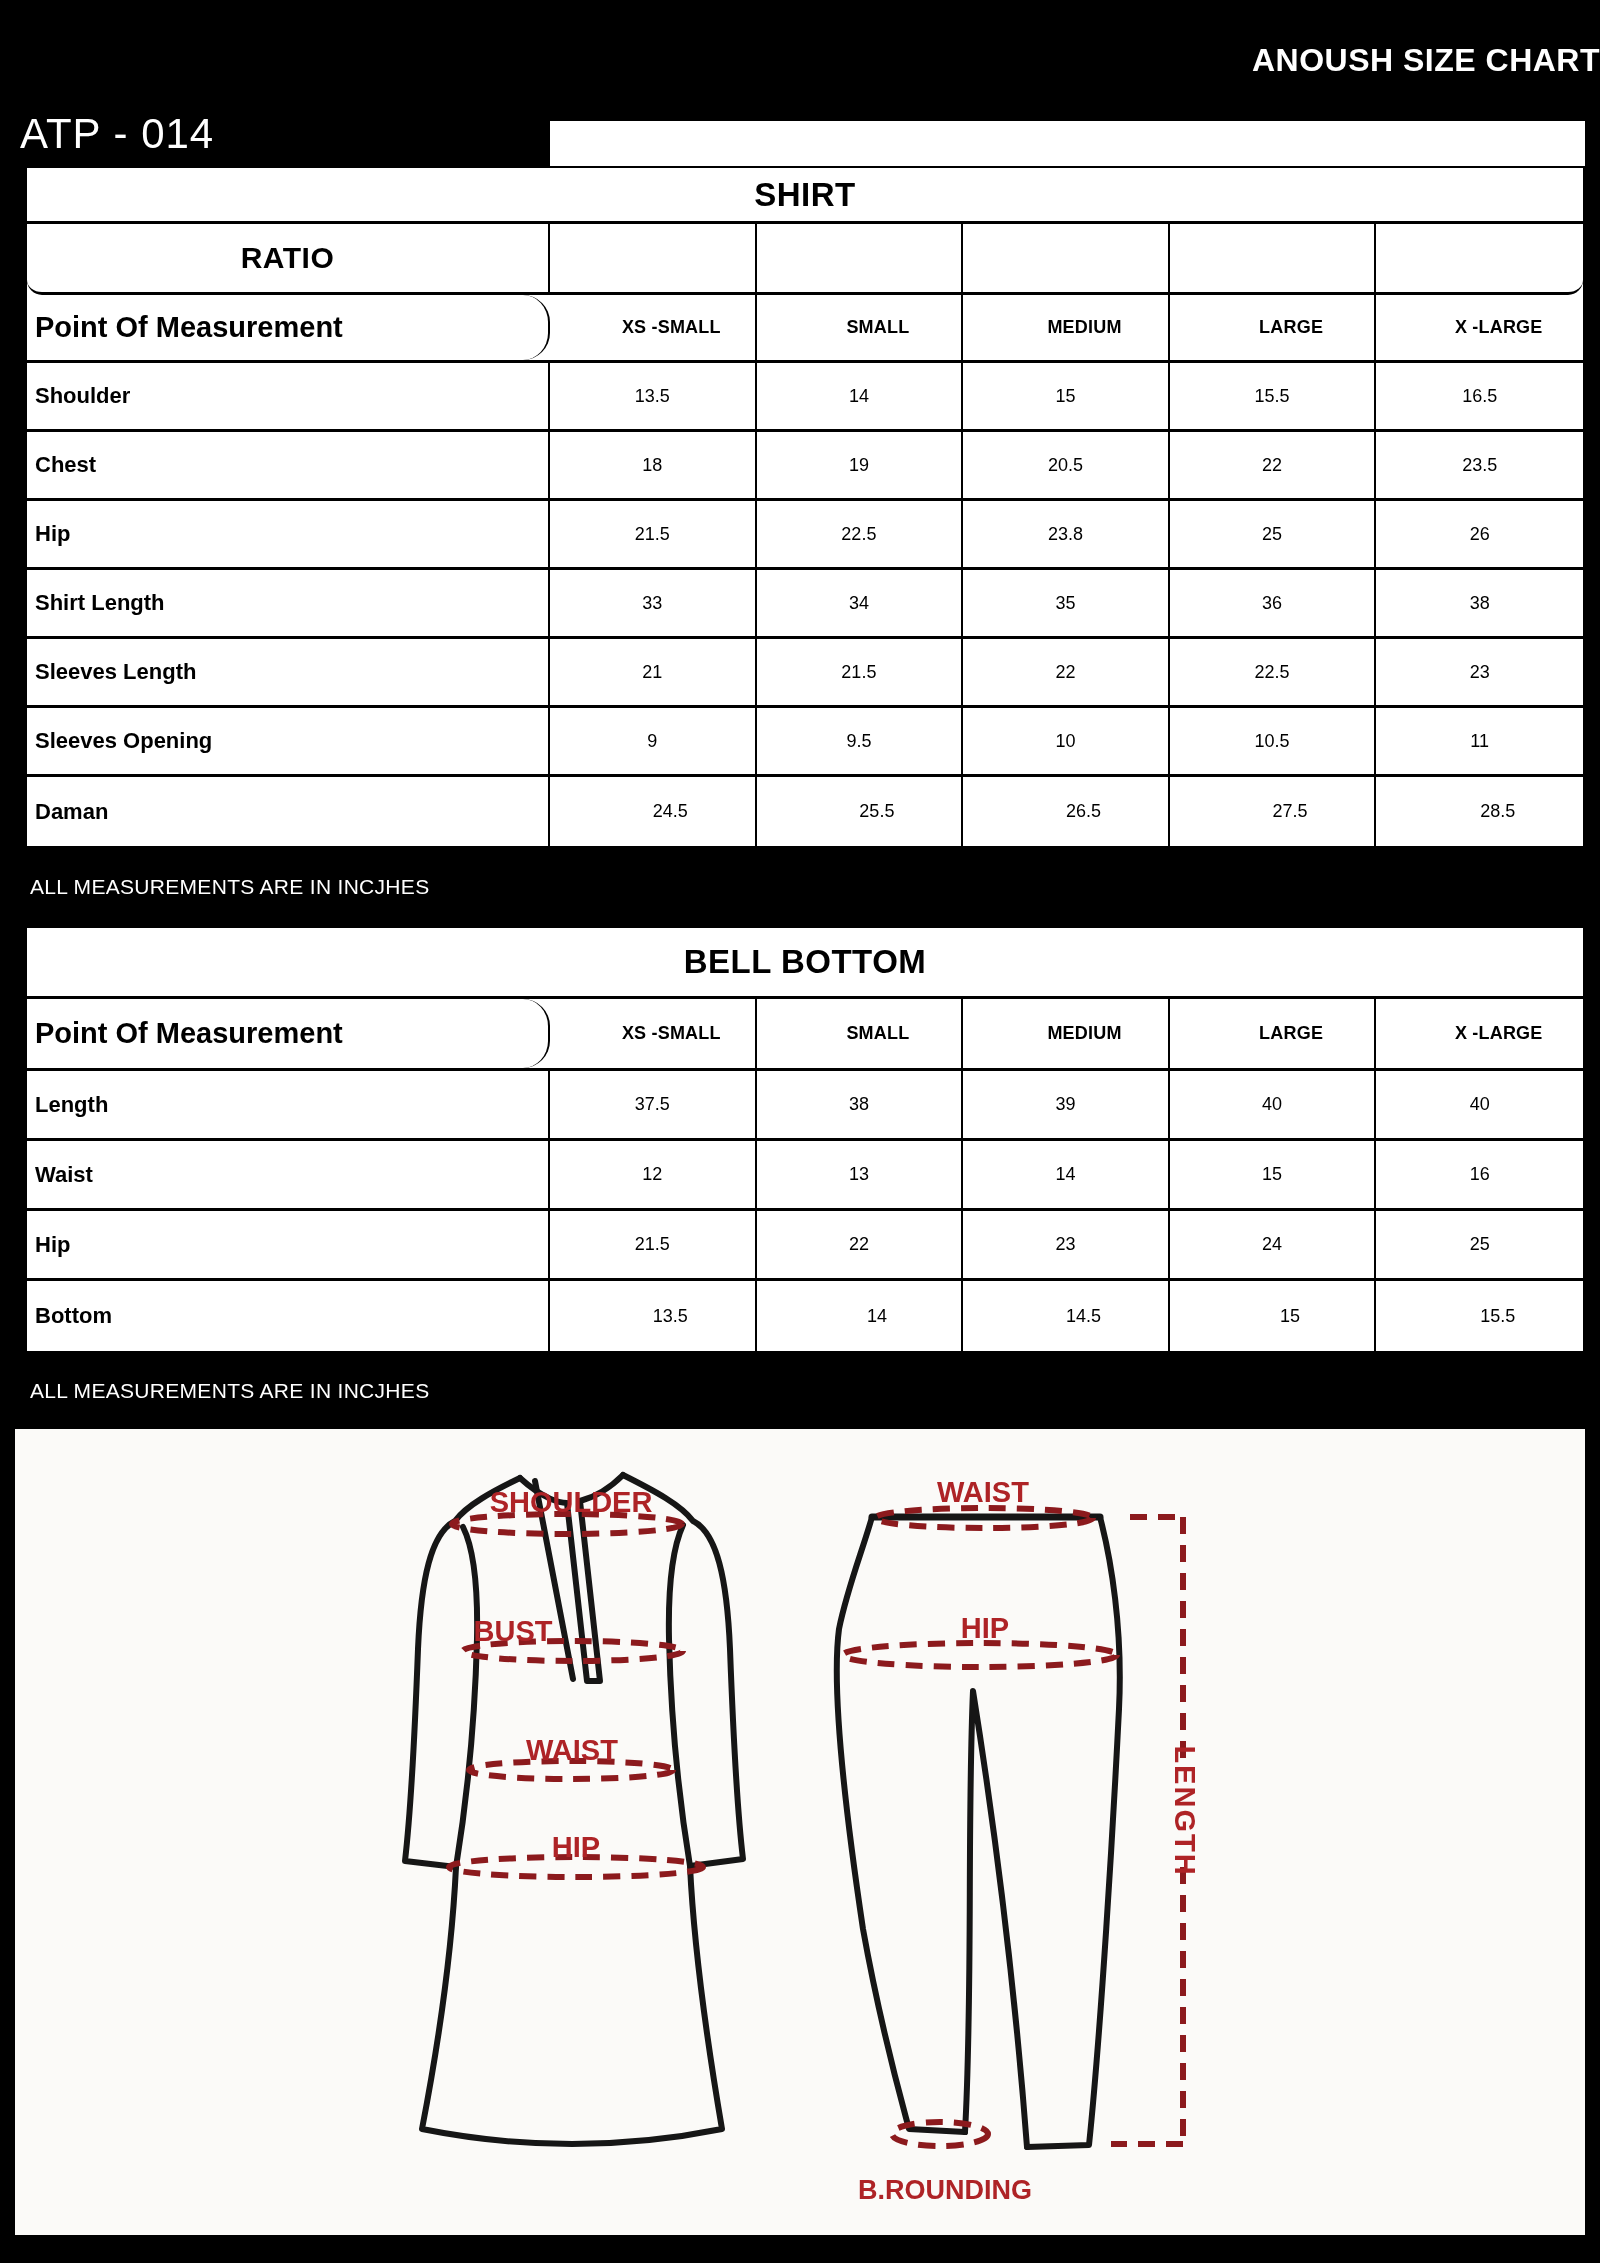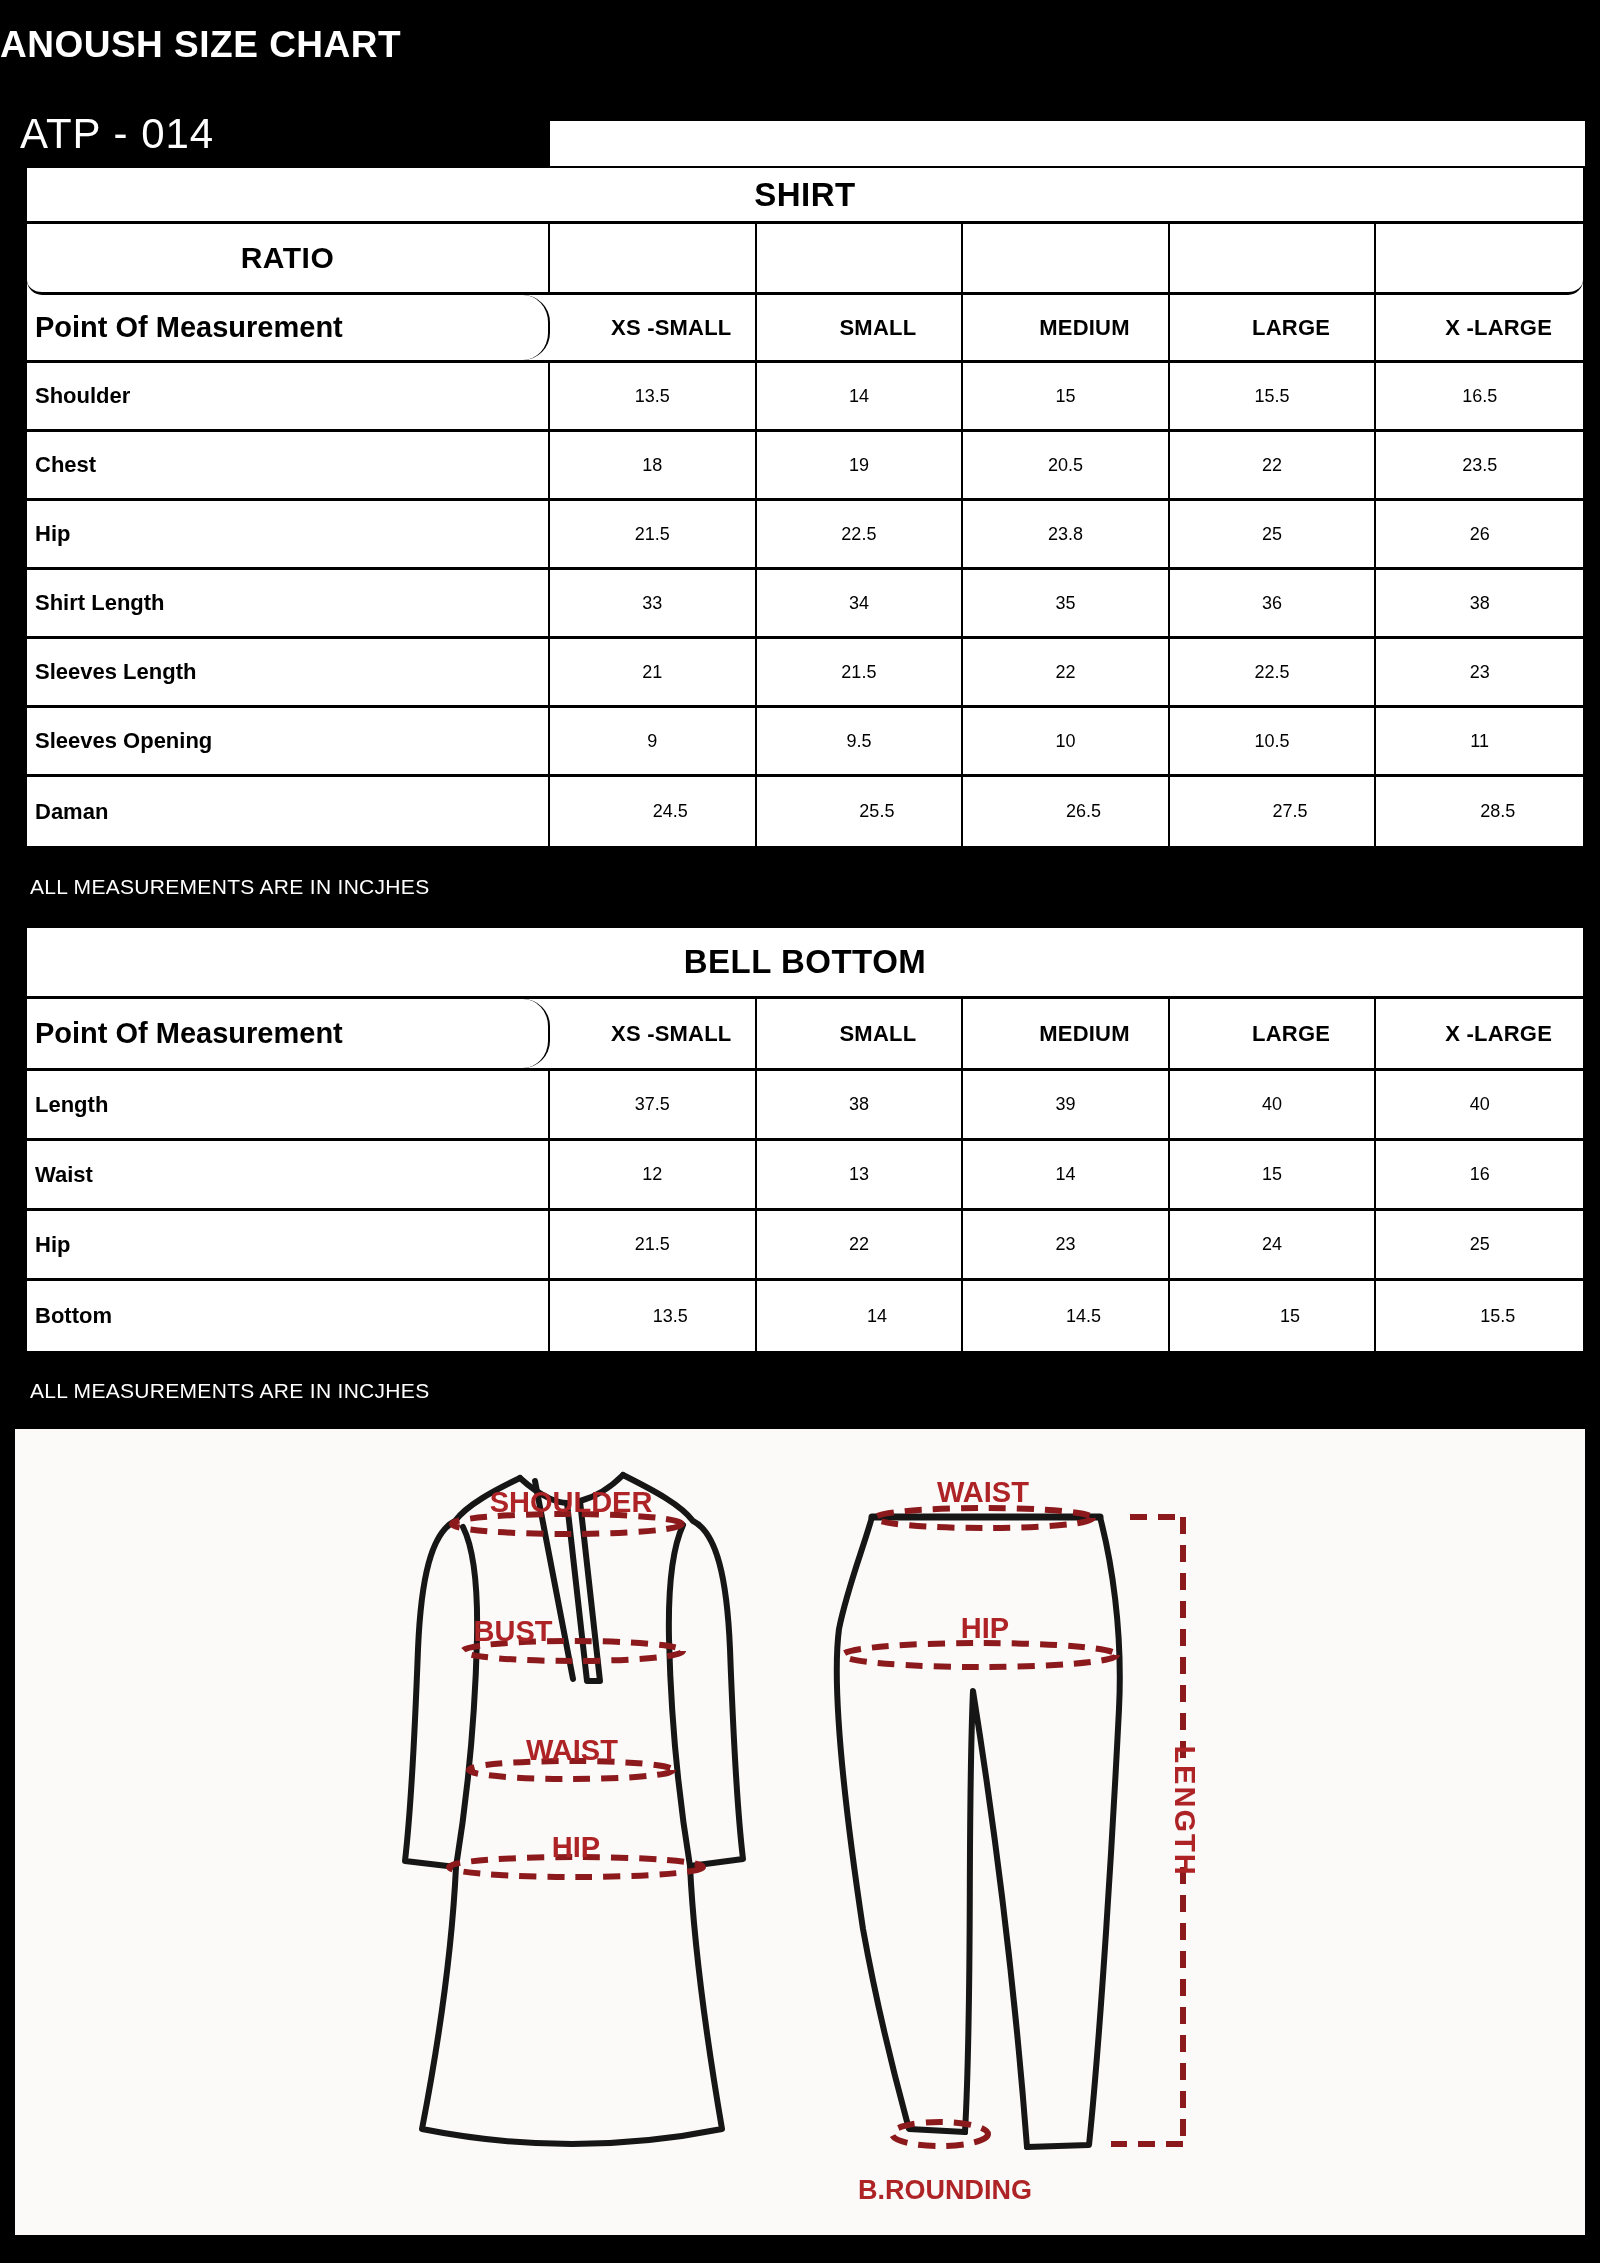--- a/index.html
+++ b/index.html
@@ -2,22 +2,22 @@
 <html><head>
 <meta charset="utf-8">
 <style>
   html,body{margin:0;padding:0;}
   body{
     width:1600px;height:2263px;background:#000;position:relative;
     font-family:"Liberation Sans",sans-serif;overflow:hidden;
   }
   
   .top-title{
-    height:96px;box-sizing:border-box;padding-top:24px;text-align:left;
-    color:#fff;font-size:37px;font-weight:600;letter-spacing:.5px;
+    height:96px;box-sizing:border-box;padding-top:42px;text-align:right;
+    color:#fff;font-size:32px;font-weight:600;letter-spacing:.5px;
   }
   .product-row{position:relative;height:70px;}
   .product-code{
     position:absolute;left:20px;bottom:8px;color:#fff;
     font-size:42px;font-weight:500;letter-spacing:1px;
   }
   .product-bar{position:absolute;left:550px;right:15px;top:25px;bottom:0;background:#fff;}
   
   .size-table{
     margin:0 15px 0 25px;background:#fff;border:2px solid #000;color:#000;
@@ -38,21 +38,21 @@
   .cell{
     box-sizing:border-box;border-right:2px solid #000;
     display:flex;align-items:center;justify-content:center;overflow:hidden;
   }
   .t-row .cell:last-child{border-right:none;}
   .row-ratio{height:71px;border-radius:15px;}
   .ratio-cell{font-size:30px;font-weight:700;letter-spacing:.5px;}
   .row-header{height:68px;}
   .row-header2{height:72px;}
   .pom{justify-content:flex-start;padding-left:8px;font-size:29px;font-weight:700;border-radius:27px;}
-  .szh{font-size:22px;font-weight:700;letter-spacing:.2px;padding-left:38px;}
+  .szh{font-size:18px;font-weight:700;letter-spacing:.2px;padding-left:38px;}
   .data-row{height:69px;}
   .data-row2{height:70px;}
   .rlabel{justify-content:flex-start;padding-left:8px;font-size:22px;font-weight:700;}
   .val{font-size:18px;font-weight:500;}
   
   .note{
     color:#fff;display:flex;align-items:center;padding-left:30px;
     font-size:21px;font-weight:400;letter-spacing:.3px;
   }
   .note1{height:78px;}

